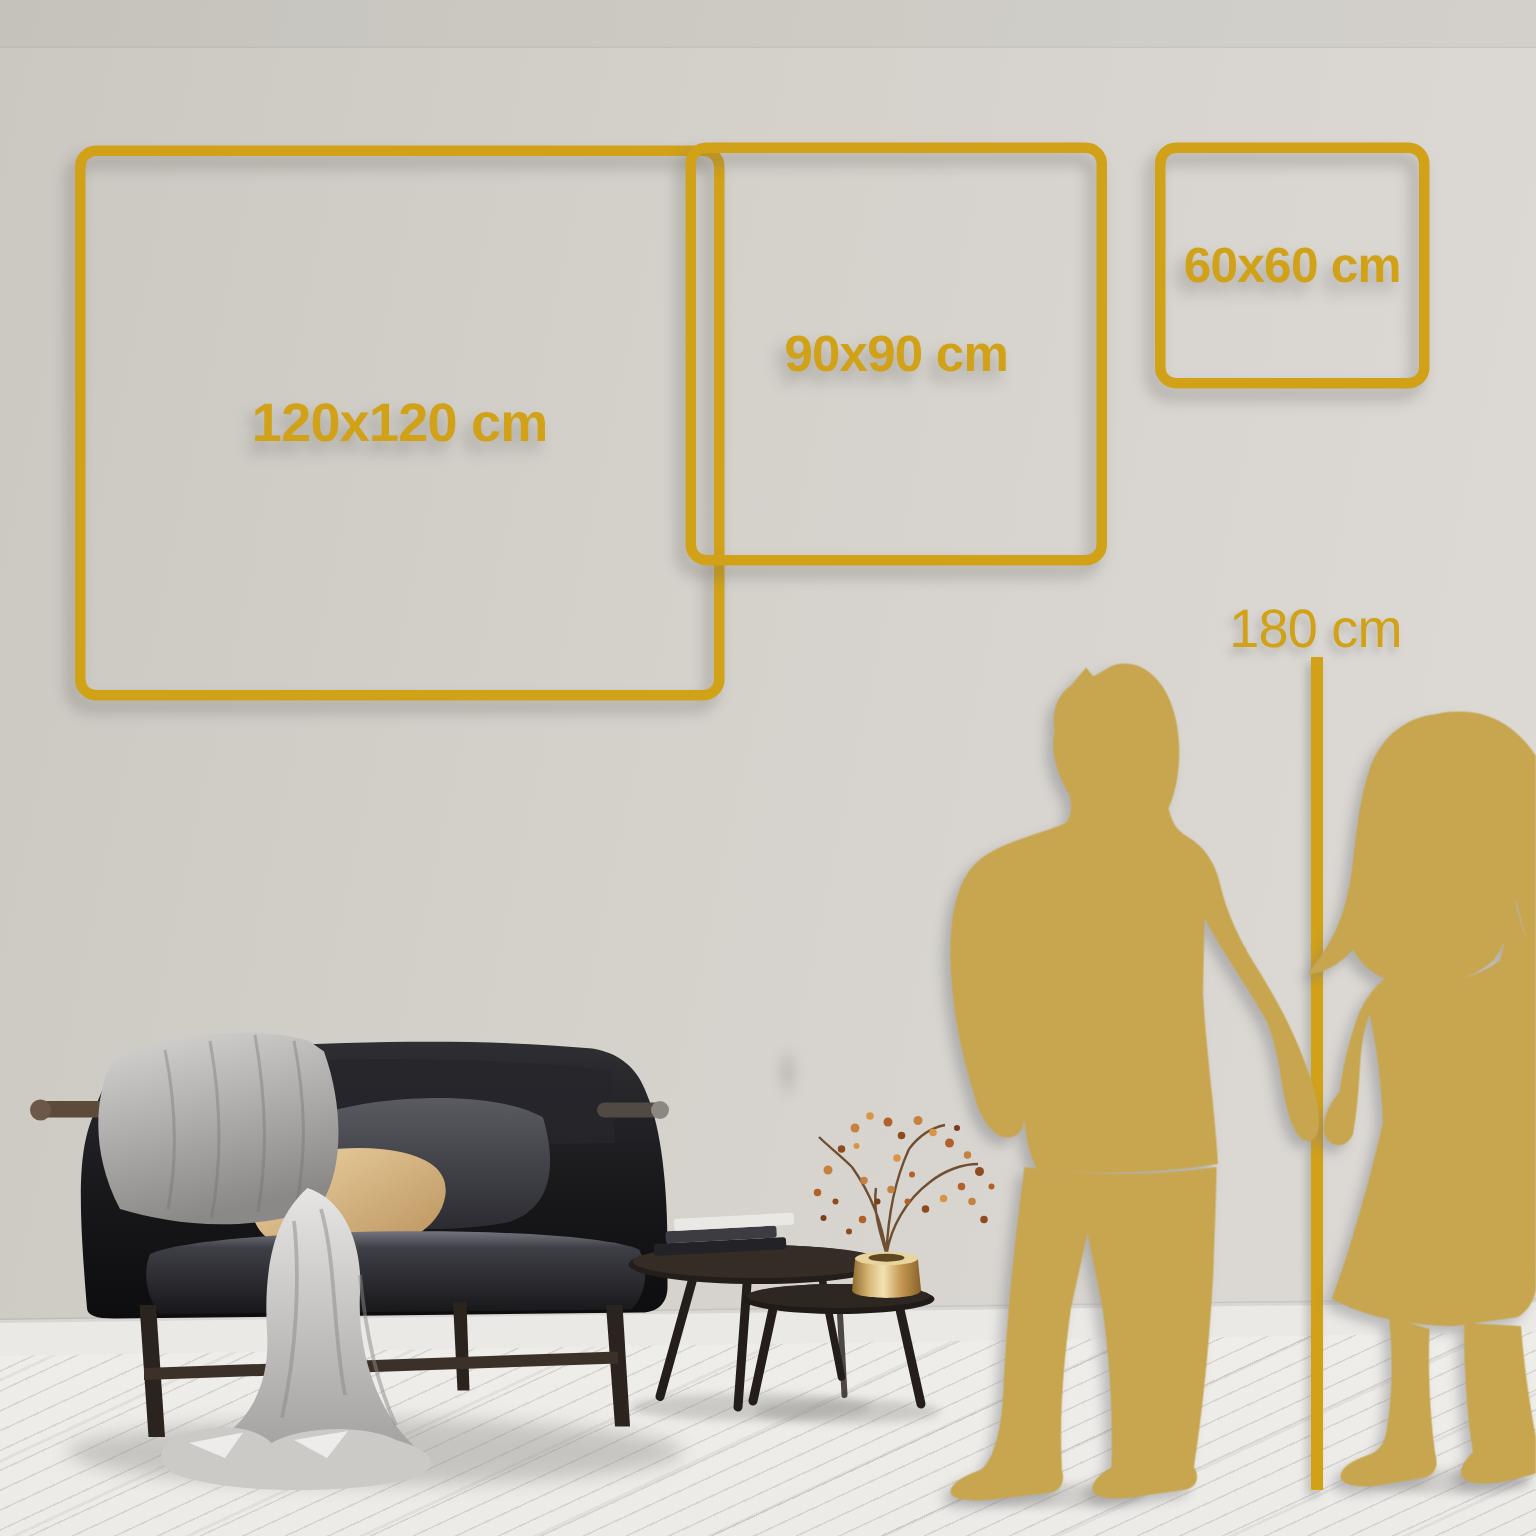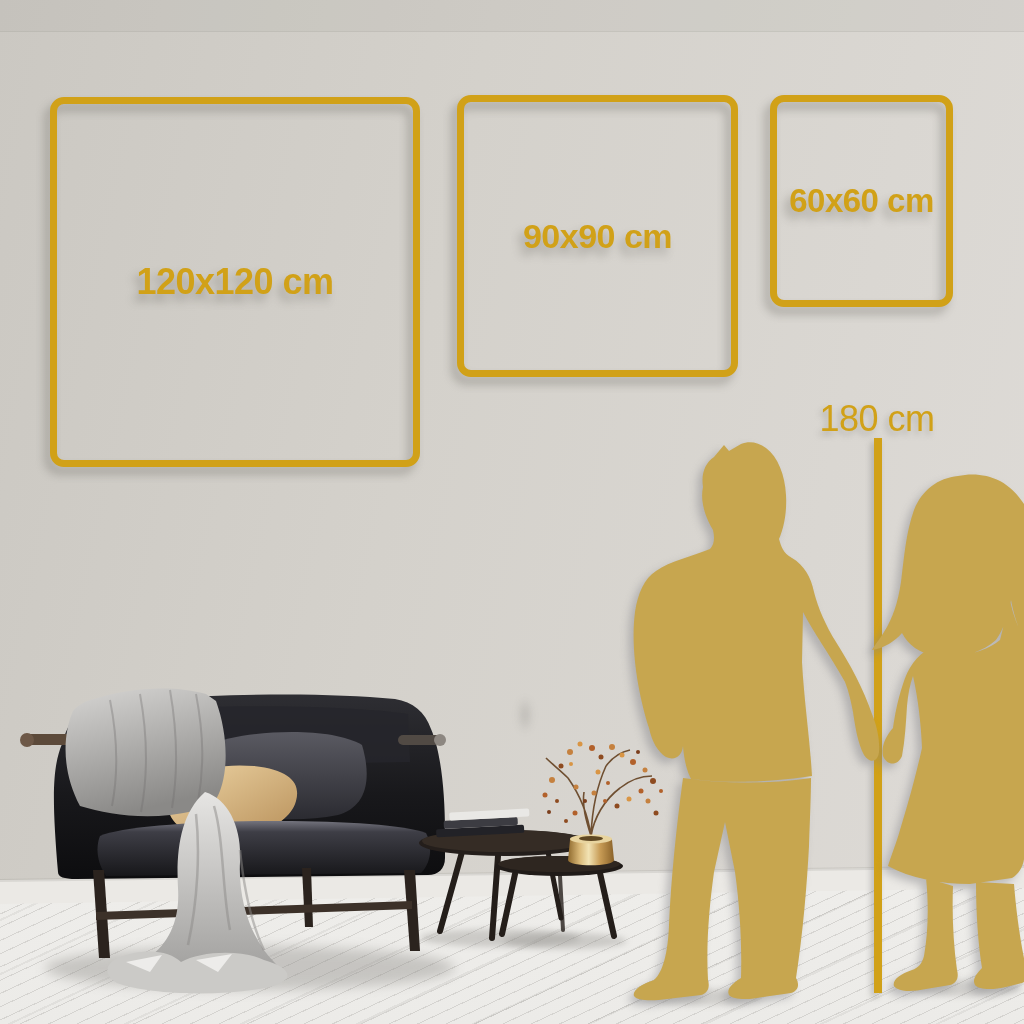--- a/index.html
+++ b/index.html
@@ -51,23 +51,23 @@
     clip-path:polygon(0 904px,1024px 888px,1024px 1024px,0 1024px);
     pointer-events:none;
   }
   
   .frame{
     position:absolute;border:7px solid var(--accent-gold);border-radius:14px;
     display:flex;align-items:center;justify-content:center;
     filter:drop-shadow(-5px 7px 5px rgba(110,108,102,0.45));
     box-sizing:border-box;
   }
-  .frame-120{left:50px;top:97px;width:370px;height:370px;}
+  .frame-120{left:50px;top:97px;width:433px;height:370px;}
   .frame-90{left:457px;top:95px;width:281px;height:282px;align-items:center;}
-  .frame-60{left:770px;top:95px;width:183px;height:212px;}
+  .frame-60{left:770px;top:95px;width:183px;height:164px;}
   .frame-label{
     color:var(--accent-gold);font-weight:700;letter-spacing:-0.5px;white-space:nowrap;
   }
   .frame-120 .frame-label{font-size:36px;}
   .frame-90 .frame-label{font-size:34px;}
   .frame-60 .frame-label{font-size:33px;}
   
   .height-ruler{position:absolute;left:0;top:0;filter:drop-shadow(-3px 4px 3px rgba(110,108,102,0.35));}
   .height-label{
     position:absolute;left:877px;top:398px;transform:translateX(-50%);

